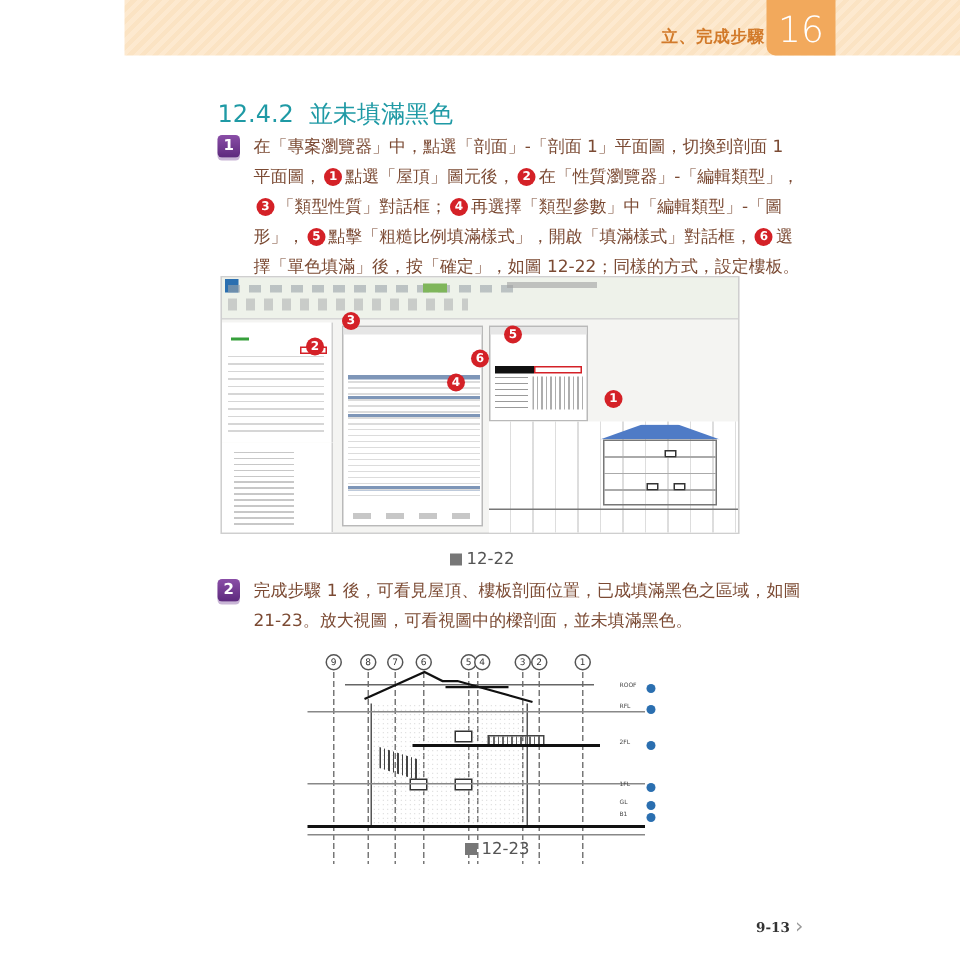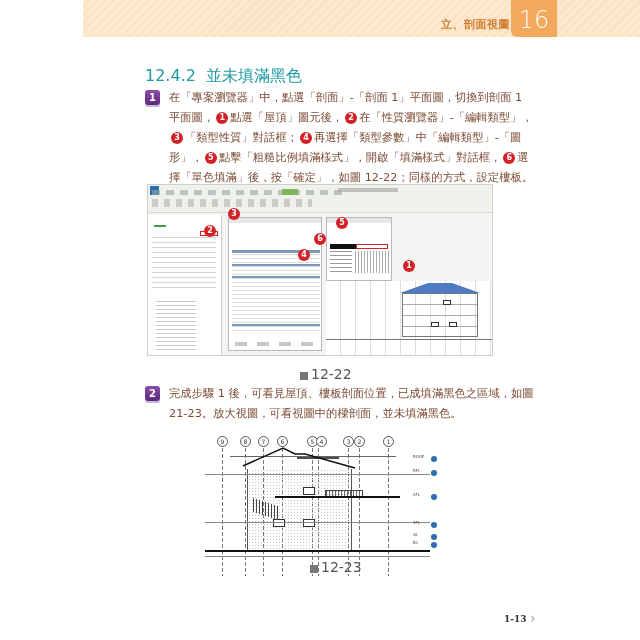--- a/index.html
+++ b/index.html
@@ -64,42 +64,42 @@
     background: repeating-linear-gradient(90deg, transparent 0 14px, #cfcfcf 14px 15px); opacity: .7; }
   .roof { position: absolute; left: 74px; top: 2px; width: 80px; height: 10px; background: #4f7bc6;
     clip-path: polygon(0 100%, 35% 0, 65% 0, 100% 100%); }
   .bldg { position: absolute; left: 76px; top: 12px; width: 76px; height: 44px; border: 1px solid #777;
     background: repeating-linear-gradient(180deg, transparent 0 10px, #aaa 10px 11px); }
   .win { position: absolute; width: 8px; height: 5px; border: 1px solid #333; background: #fff; }
   .ground { position: absolute; left: 0; top: 58px; width: 168px; height: 1px; background: #777; }
   .callout { position: absolute; width: 12px; height: 12px; border-radius: 50%; background: #d42127; color: #fff;
     font-size: 8px; font-weight: bold; text-align: center; line-height: 12px; }
 
-  .caption { position: absolute; font-size: 14px; color: #555; }
+  .caption { position: absolute; font-size: 11px; color: #555; }
   .caption .sq { display: inline-block; width: 8px; height: 8px; background: #777; margin-right: 3px; vertical-align: -1px; }
 
   
   .fig2 { position: absolute; left: 205px; top: 436px; width: 240px; height: 140px; }
   .gridline { position: absolute; top: 12px; width: 1px; height: 128px;
     background: repeating-linear-gradient(180deg, #777 0 4px, transparent 4px 6px); }
   .gbub { position: absolute; top: 0; width: 11px; height: 11px; border-radius: 50%; border: 1px solid #555; background: #fff;
     font-size: 6px; text-align: center; line-height: 9px; color: #333; }
   .hline { position: absolute; left: 0; height: 1px; background: #888; }
   .elev-bldg { position: absolute; left: 42px; top: 33px; width: 105px; height: 82px; border-left: 1px solid #555; border-right: 1px solid #555;
     background: radial-gradient(#c8c8c8 0.5px, transparent 0.6px) 0 0/3px 3px; }
   .level-tag { position: absolute; left: 208px; font-size: 4px; color: #444; }
   .level-marker { position: absolute; left: 226px; width: 6px; height: 6px; border-radius: 50%; background: #2b6fb0; }
   .page-num { position: absolute; left: 504px; top: 614px; font-family: "DejaVu Serif", serif; font-size: 9px; font-weight: bold; color: #333; }
   .page-arrow { position: absolute; left: 530px; top: 610px; font-size: 14px; color: #999; }
 </style>
 </head>
 <body>
 
 <div class="header-band"></div>
-<div class="header-title">立、剖面視圖</div>
+<div class="header-title">立、完成步驟</div>
 <div class="chapter-tab">16</div>
 
 <div class="section-title">
   <span>12.4.2</span>&nbsp;
   <span>並未填滿黑色</span>
 </div>
 
 <div class="step" style="top:88px;">
   <div class="step-badge">1</div>
   <div class="step-text">
@@ -216,14 +216,14 @@
   <div class="level-marker" style="top:86px;"></div>
   <div class="level-tag" style="top:96px;">GL</div>
   <div class="level-marker" style="top:98px;"></div>
   <div class="level-tag" style="top:104px;">B1</div>
   <div class="level-marker" style="top:106px;"></div>
 </div>
 <div class="caption" style="left:310px;top:559px;">
   <span class="sq"></span><span>12-23</span>
 </div>
 
-<div class="page-num">1-13</div>
+<div class="page-num">9-13</div>
 <div class="page-arrow">›</div>
 
 </body></html>

